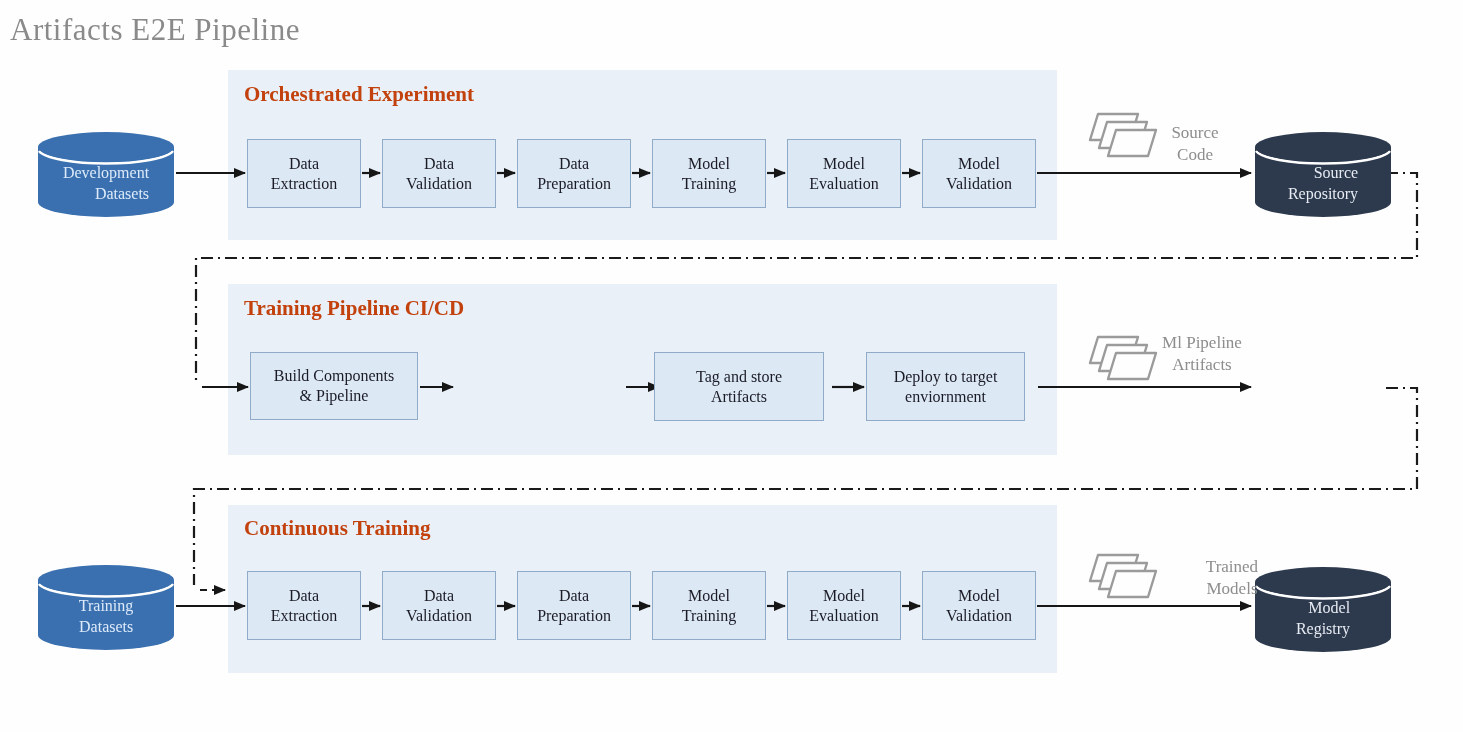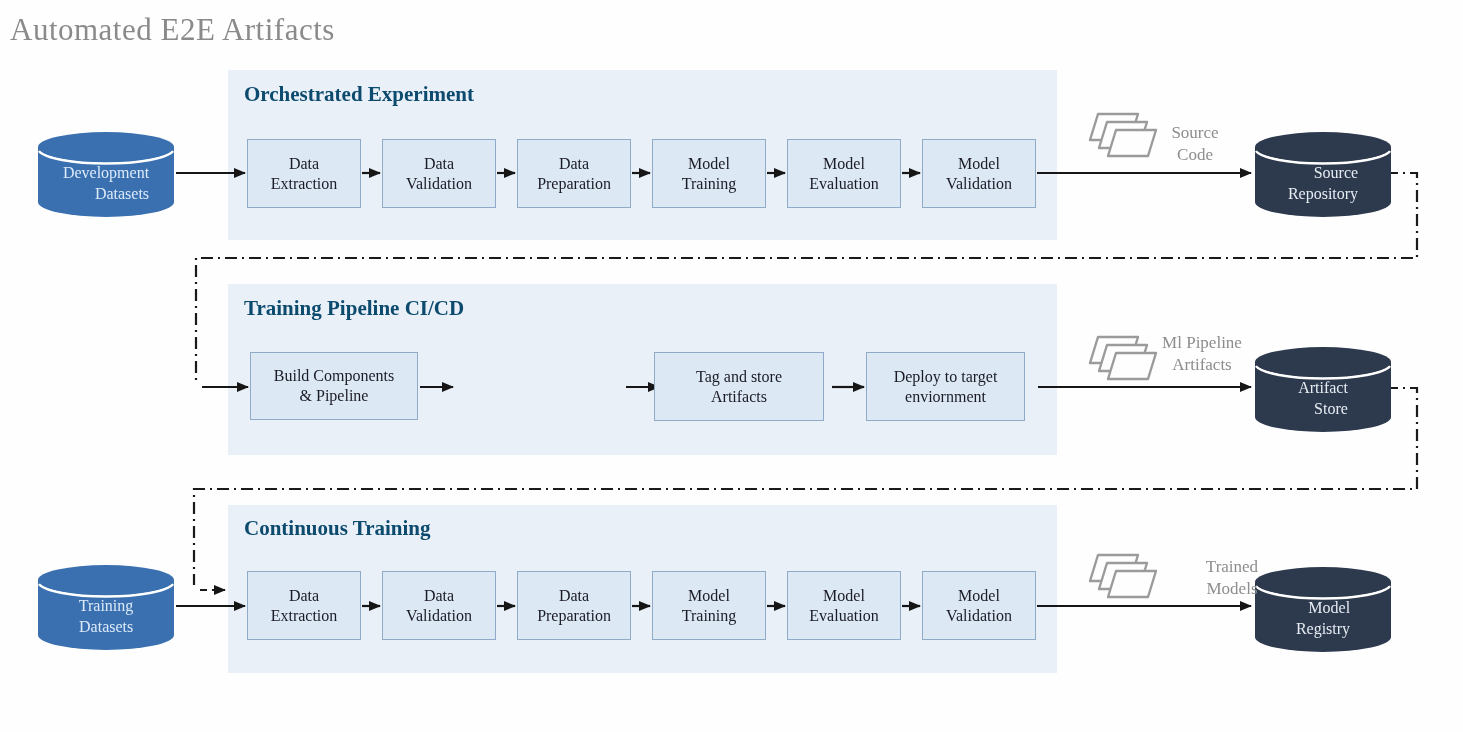--- a/index.html
+++ b/index.html
@@ -6,21 +6,21 @@
   .stage{
     position:relative;width:1463px;height:732px;background:#fefefe;overflow:hidden;
     font-family:"Liberation Serif","DejaVu Serif",serif;
   }
   .page-title{
     position:absolute;left:10px;top:12px;font-size:31px;color:#8a8a8a;
     letter-spacing:0.5px;white-space:nowrap;
   }
   .panel{position:absolute;background:#e9f0f8;}
   .sec-heading{
-    position:absolute;font-size:21px;font-weight:bold;color:#0c4a6e;white-space:nowrap;
+    position:absolute;font-size:21px;font-weight:bold;color:#c2410c;white-space:nowrap;
   }
   .pbox{
     position:absolute;background:#dce9f5;border:1.5px solid #8fabc7;
     display:flex;align-items:center;justify-content:center;text-align:center;
     font-size:16px;line-height:1.22;color:#1b1b26;white-space:pre-line;z-index:2;
     box-sizing:border-box;
   }
   .connectors{position:absolute;left:0;top:0;z-index:1;}
   .cyl{position:absolute;width:140px;height:90px;z-index:2;}
   .cyl-label{
@@ -41,21 +41,21 @@
   }
   .sline{stroke:#161616;stroke-width:2.2;fill:none;}
   .dashdot{stroke:#1a1a1a;stroke-width:2.2;fill:none;stroke-dasharray:12 5 2 5;}
   .dashed{stroke:#1a1a1a;stroke-width:2.2;fill:none;stroke-dasharray:7 5;}
 </style>
 </head>
 <body>
 
 <div class="stage">
 
-  <div class="page-title">Automated E2E Artifacts</div>
+  <div class="page-title">Artifacts E2E Pipeline</div>
 
   <div class="panel" style="left:228px;top:70px;width:829px;height:170px;"></div>
   <div class="panel" style="left:228px;top:284px;width:829px;height:171px;"></div>
   <div class="panel" style="left:228px;top:505px;width:829px;height:168px;"></div>
 
   <svg class="connectors" width="1463" height="732" viewBox="0 0 1463 732">
     <defs>
       <marker id="ah" viewBox="0 0 12 10" markerWidth="12" markerHeight="10" refX="11" refY="5" orient="auto" markerUnits="userSpaceOnUse">
         <path d="M0,0 L12,5 L0,10 Z" fill="#161616"></path>
       </marker>
@@ -148,29 +148,20 @@
   <div class="cyl cyl-dark" style="left:1253px;top:130px;">
     <svg width="140" height="90" viewBox="0 0 140 90">
       <path class="cyl-body-dark" d="M2,17 L2,72 A68,15 0 0 0 138,72 L138,17 Z"></path>
       <path class="cyl-hl" d="M3,21 A68,15 0 0 0 137,21"></path>
       <ellipse class="cyl-body-dark" cx="70" cy="17" rx="68" ry="15"></ellipse>
     </svg>
     <div class="cyl-label">Source
 Repository</div>
   </div>
 
-  <div class="cyl cyl-dark" style="left:1253px;top:345px;">
-    <svg width="140" height="90" viewBox="0 0 140 90">
-      <path class="cyl-body-dark" d="M2,17 L2,72 A68,15 0 0 0 138,72 L138,17 Z"></path>
-      <path class="cyl-hl" d="M3,21 A68,15 0 0 0 137,21"></path>
-      <ellipse class="cyl-body-dark" cx="70" cy="17" rx="68" ry="15"></ellipse>
-    </svg>
-    <div class="cyl-label">Artifact
-Store</div>
-  </div>
 
   <div class="cyl cyl-dark" style="left:1253px;top:565px;">
     <svg width="140" height="90" viewBox="0 0 140 90">
       <path class="cyl-body-dark" d="M2,17 L2,72 A68,15 0 0 0 138,72 L138,17 Z"></path>
       <path class="cyl-hl" d="M3,21 A68,15 0 0 0 137,21"></path>
       <ellipse class="cyl-body-dark" cx="70" cy="17" rx="68" ry="15"></ellipse>
     </svg>
     <div class="cyl-label">Model
 Registry</div>
   </div>

